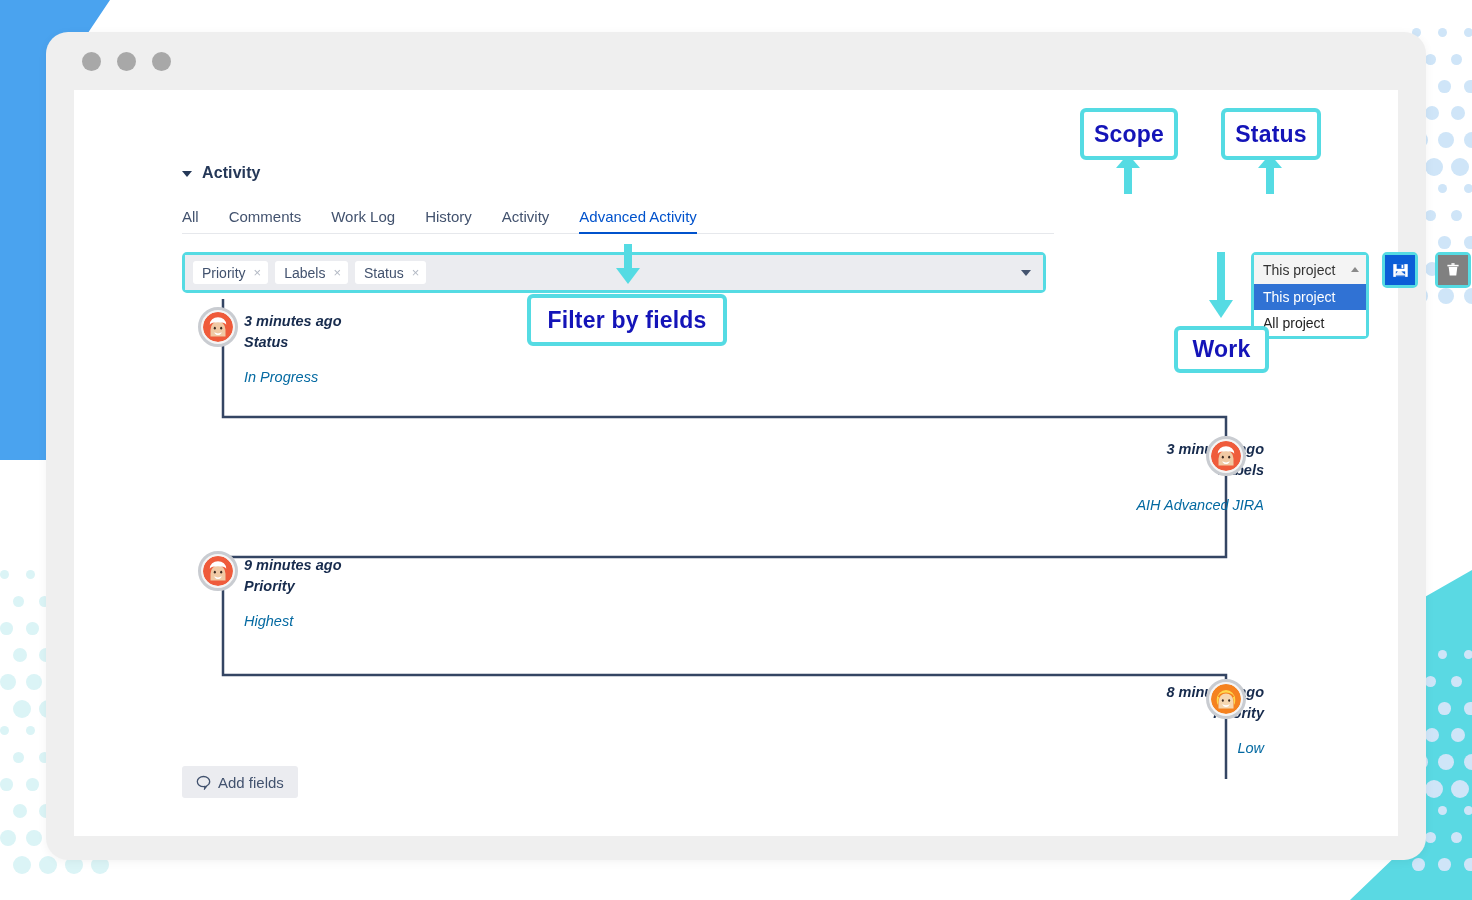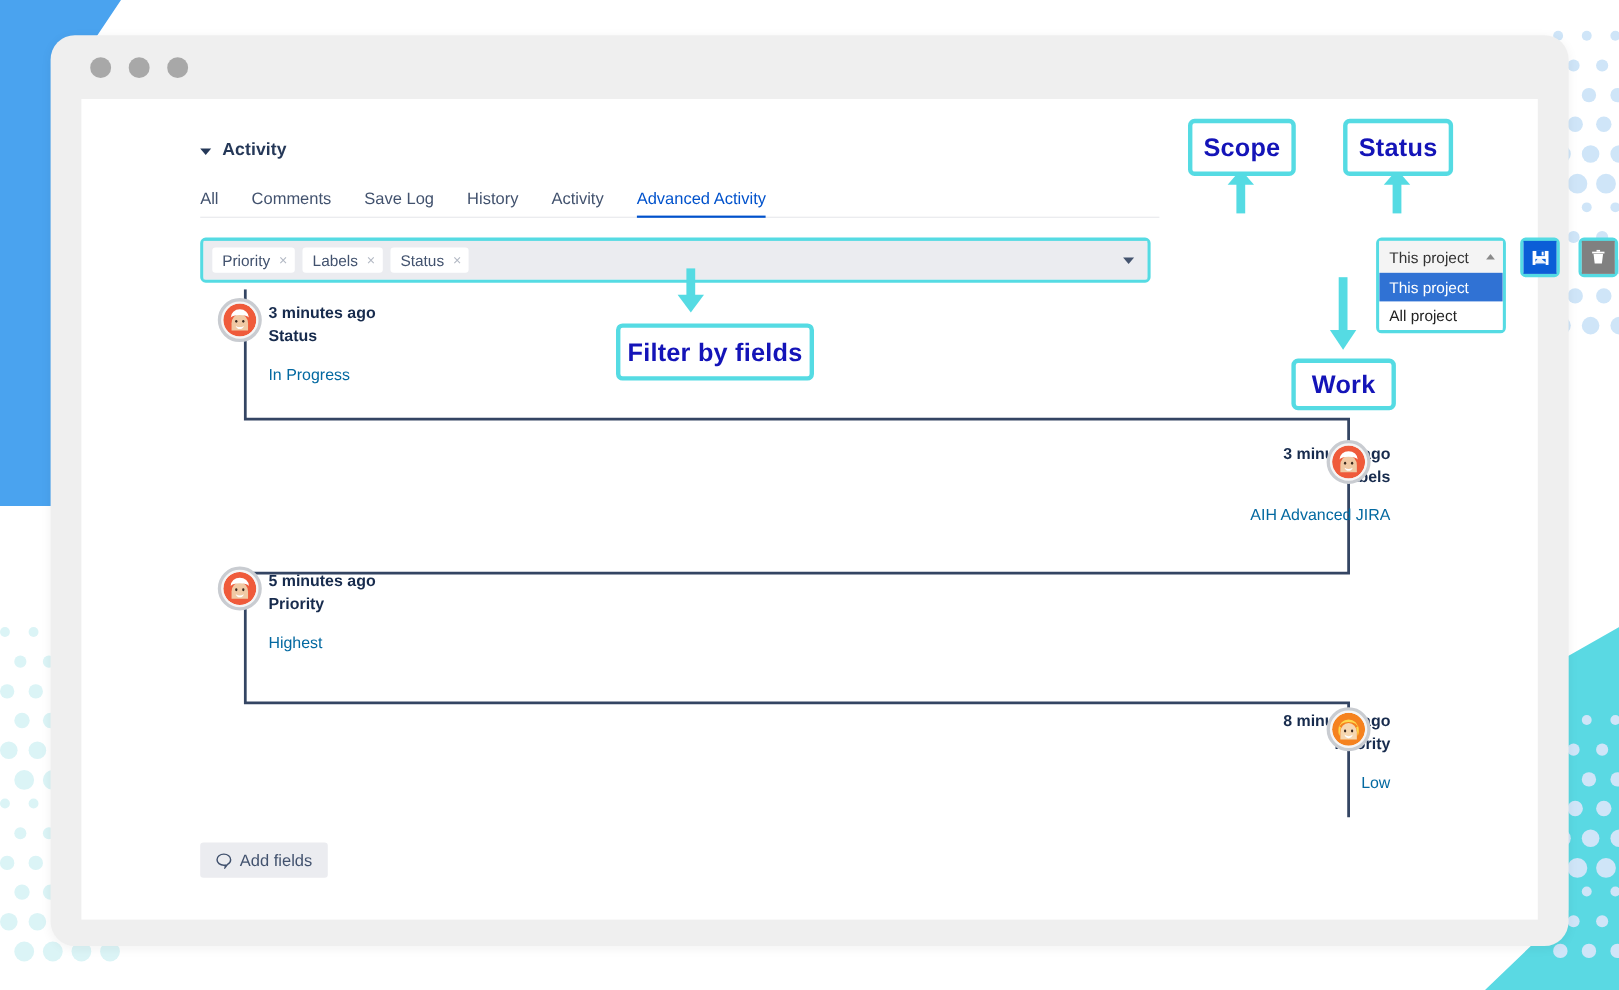--- a/index.html
+++ b/index.html
@@ -36,21 +36,21 @@
   }
   .titlebar { height: 58px; display:flex; align-items:center; padding-left:36px; gap:16px; }
   .dot { width: 19px; height: 19px; border-radius: 50%; background: #a8a8a8; }
   .viewport {
     position:absolute; left:28px; top:58px;
     width: 1324px; height: 746px;
     background:#fff;
   }
 
   
-  .content { position: relative; padding: 38px 0 0 108px; }
+  .content { position: relative; padding: 38px 0 0 108px; margin-top: 36px; }
 
   .section-head { display:flex; align-items:center; gap:10px; margin-bottom: 26px; }
   .chev-down {
     width:0;height:0;border-left:5px solid transparent;border-right:5px solid transparent;
     border-top:6px solid #253858; margin-top:2px;
   }
   .section-title { font-size: 16px; font-weight: bold; color:#253858; letter-spacing:.1px; }
 
   
   .tabs { display:flex; align-items:flex-end; gap:30px; position:relative;
@@ -91,21 +91,21 @@
               border-bottom:5px solid #8a8a8a; }
   .scope-opt { height:26px; display:flex; align-items:center; padding-left:9px; font-size:14px; color:#222; cursor:pointer; }
   .scope-opt.sel { background:#3072d4; color:#fff; }
 
   .iconbtn-wrap { position:absolute; top:0; }
   .iconbtn { width:30px; height:30px; display:flex; align-items:center; justify-content:center; cursor:pointer; }
   .iconbtn.save { background:#0b5ed7; }
   .iconbtn.del  { background:#808080; }
 
   
-  .timeline { position:relative; margin-top: 6px; height: 480px; }
+  .timeline { position:relative; margin-top: 6px; height: 480px; font-style: italic; }
   .tl-svg { position:absolute; left:0; top:0; }
 
   .entry { position:absolute; }
   .entry .when { font-size:14.5px; font-weight:bold; color:#172b4d; line-height:1.45; }
   .entry .field { font-size:14.5px; font-weight:bold; color:#172b4d; line-height:1.45; }
   .entry .value { font-size:14.5px; color:#0369a1; margin-top:16px; }
   .entry.right { text-align:right; }
 
   .avatar {
     width:40px; height:40px; border-radius:50%;
@@ -255,21 +255,21 @@
       <div class="content">
 
         <div class="section-head">
           <div class="chev-down"></div>
           <div class="section-title">Activity</div>
         </div>
 
         <div class="tabs">
           <div class="tab">All</div>
           <div class="tab">Comments</div>
-          <div class="tab">Save Log</div>
+          <div class="tab">Work Log</div>
           <div class="tab">History</div>
           <div class="tab">Activity</div>
           <div class="tab active">Advanced Activity</div>
         </div>
 
         <div class="filter-row">
 
           <div class="hl">
             <div class="multiselect">
               <div class="chip">
@@ -362,21 +362,21 @@
               <circle cx="16" cy="16" r="16" fill="#ef5b3b"></circle>
               <path d="M8 19 a8 9 0 0 1 16 0 v7 h-16 z" fill="#f0c9a4"></path>
               <path d="M7.2 13.5 a8.8 8 0 0 1 17.6 0 q-2 -2.5 -8.8 -2.5 q-6.8 0 -8.8 2.5 z" fill="#ffffff"></path>
               <ellipse cx="12.6" cy="17.2" rx="1.1" ry="1.4" fill="#3b2a20"></ellipse>
               <ellipse cx="19.4" cy="17.2" rx="1.1" ry="1.4" fill="#3b2a20"></ellipse>
               <path d="M12 21.6 q4 2.4 8 0 q-1 3 -4 3 q-3 0 -4 -3 z" fill="#ffffff"></path>
             </svg>
           </div>
 
           <div class="entry" style="left:62px; top:256px;">
-            <div class="when">5 minutes ago</div>
+            <div class="when">9 minutes ago</div>
             <div class="field">Priority</div>
             <div class="value">Highest</div>
           </div>
           <div class="avatar" style="left:16px; top:252px;">
             <svg class="inner" viewBox="0 0 32 32" aria-hidden="true">
               <circle cx="16" cy="16" r="16" fill="#ef5b3b"></circle>
               <path d="M8 19 a8 9 0 0 1 16 0 v7 h-16 z" fill="#f0c9a4"></path>
               <path d="M7.2 13.5 a8.8 8 0 0 1 17.6 0 q-2 -2.5 -8.8 -2.5 q-6.8 0 -8.8 2.5 z" fill="#ffffff"></path>
               <ellipse cx="12.6" cy="17.2" rx="1.1" ry="1.4" fill="#3b2a20"></ellipse>
               <ellipse cx="19.4" cy="17.2" rx="1.1" ry="1.4" fill="#3b2a20"></ellipse>
@@ -426,16 +426,16 @@
       <rect x="624" y="244" width="8" height="32"></rect>
       <path d="M616,268 L628,284 L640,268 Z"></path>
 
       <rect x="1217" y="252" width="8" height="56"></rect>
       <path d="M1209,300 L1221,318 L1233,300 Z"></path>
     </g>
   </svg>
 
   <div class="callout" style="left:1080px; top:108px; width:98px; height:52px;">Scope</div>
   <div class="callout" style="left:1221px; top:108px; width:100px; height:52px;">Status</div>
-  <div class="callout" style="left:527px; top:294px; width:180px; height:52px;margin-left:33px;">Filter by fields</div>
+  <div class="callout" style="left:527px; top:294px; width:200px; height:52px;">Filter by fields</div>
   <div class="callout" style="left:1174px; top:326px; width:95px; height:47px;">Work</div>
 
 </div>
 
 </body></html>

